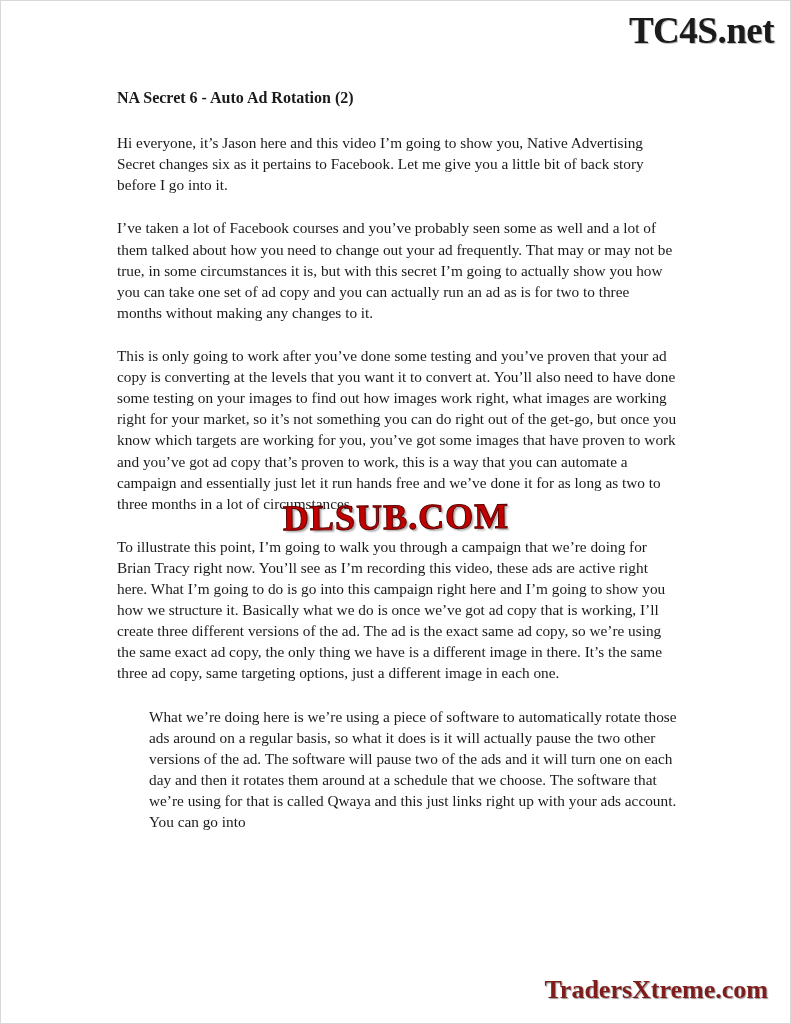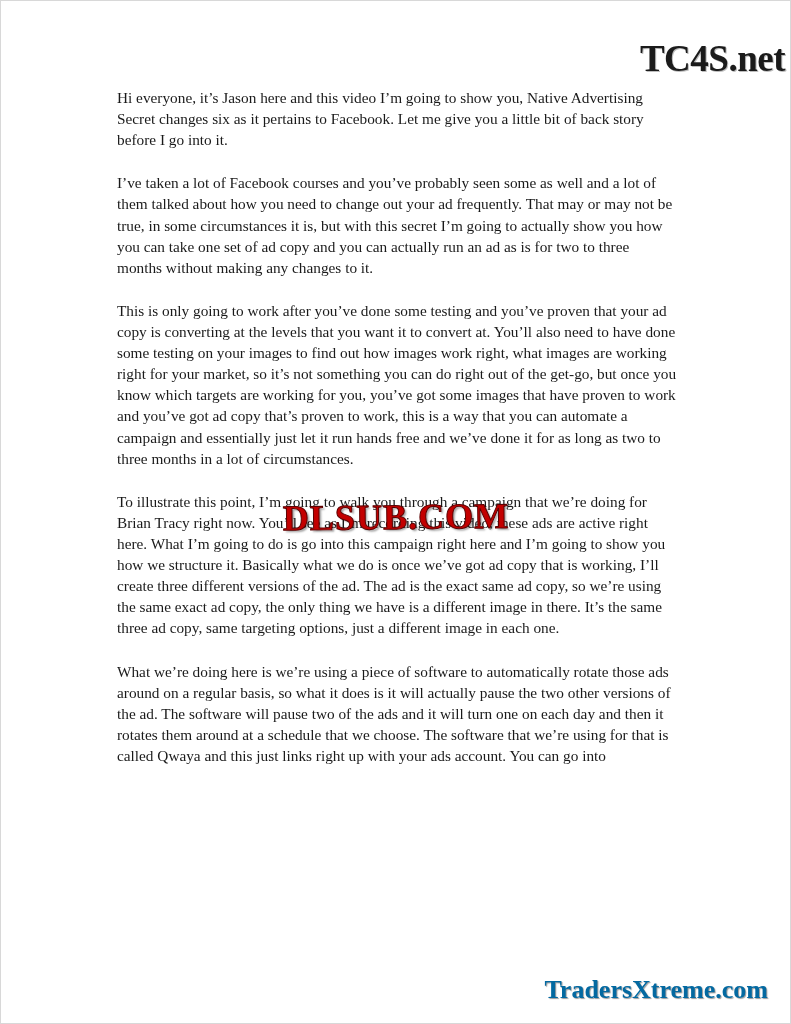--- a/index.html
+++ b/index.html
@@ -12,28 +12,27 @@
     width: 791px;
     height: 1024px;
     background: #ffffff;
     overflow: hidden;
     box-sizing: border-box;
     border: 1px solid #d8d8d8;
   }
   .watermark-top {
     position: absolute;
     top: 8px;
-    right: 5px;
+    right: 16px;
     font-family: "Liberation Serif", serif;
     font-size: 37px;
     font-weight: bold;
     color: #1b1b1b;
     letter-spacing: -0.5px;
     text-shadow: 1px 1px 0 #bdbdbd;
-    margin-top: 28px;
   }
   .doc-body {
     position: absolute;
     left: 116px;
     top: 86px;
     width: 560px;
     font-family: "Liberation Serif", serif;
     font-size: 15.3px;
     line-height: 1.38;
     color: #1a1a1a;
@@ -42,20 +41,21 @@
   .doc-title {
     font-weight: bold;
     font-size: 16px;
     margin: 0 0 23px 0;
   }
   .para {
     margin: 0 0 22px 0;
   }
   .para:last-child {
     margin-bottom: 0;
+    margin-left: 32px;
   }
   .watermark-center {
     position: absolute;
     left: 50%;
     top: 495px;
     transform: translateX(-50%) rotate(-0.6deg);
     font-family: "Liberation Serif", serif;
     font-size: 36px;
     font-weight: bold;
     color: #c30000;
@@ -65,33 +65,34 @@
     white-space: nowrap;
     pointer-events: none;
   }
   .watermark-bottom {
     position: absolute;
     bottom: 18px;
     right: 22px;
     font-family: "Liberation Serif", serif;
     font-size: 26px;
     font-weight: bold;
-    color: #0369a1;
+    color: #7f1d1d;
     text-shadow: 1px 1px 1px rgba(0,0,0,0.4);
     white-space: nowrap;
   }
 </style>
 </head>
 <body>
 
 <div class="page">
 
   <div class="watermark-top">TC4S.net</div>
 
   <div class="doc-body">
+    <h1 class="doc-title">NA Secret 6 - Auto Ad Rotation (2)</h1>
 
     <p class="para">Hi everyone, it’s Jason here and this video I’m going to show you, Native Advertising Secret changes six as it pertains to Facebook. Let me give you a little bit of back story before I go into it.</p>
     <p class="para">I’ve taken a lot of Facebook courses and you’ve probably seen some as well and a lot of them talked about how you need to change out your ad frequently. That may or may not be true, in some circumstances it is, but with this secret I’m going to actually show you how you can take one set of ad copy and you can actually run an ad as is for two to three months without making any changes to it.</p>
     <p class="para">This is only going to work after you’ve done some testing and you’ve proven that your ad copy is converting at the levels that you want it to convert at. You’ll also need to have done some testing on your images to find out how images work right, what images are working right for your market, so it’s not something you can do right out of the get-go, but once you know which targets are working for you, you’ve got some images that have proven to work and you’ve got ad copy that’s proven to work, this is a way that you can automate a campaign and essentially just let it run hands free and we’ve done it for as long as two to three months in a lot of circumstances.</p>
     <p class="para">To illustrate this point, I’m going to walk you through a campaign that we’re doing for Brian Tracy right now. You’ll see as I’m recording this video, these ads are active right here. What I’m going to do is go into this campaign right here and I’m going to show you how we structure it. Basically what we do is once we’ve got ad copy that is working, I’ll create three different versions of the ad. The ad is the exact same ad copy, so we’re using the same exact ad copy, the only thing we have is a different image in there. It’s the same three ad copy, same targeting options, just a different image in each one.</p>
     <p class="para">What we’re doing here is we’re using a piece of software to automatically rotate those ads around on a regular basis, so what it does is it will actually pause the two other versions of the ad. The software will pause two of the ads and it will turn one on each day and then it rotates them around at a schedule that we choose. The software that we’re using for that is called Qwaya and this just links right up with your ads account. You can go into</p>
   </div>
 
   <div class="watermark-center">DLSUB.COM</div>
 

